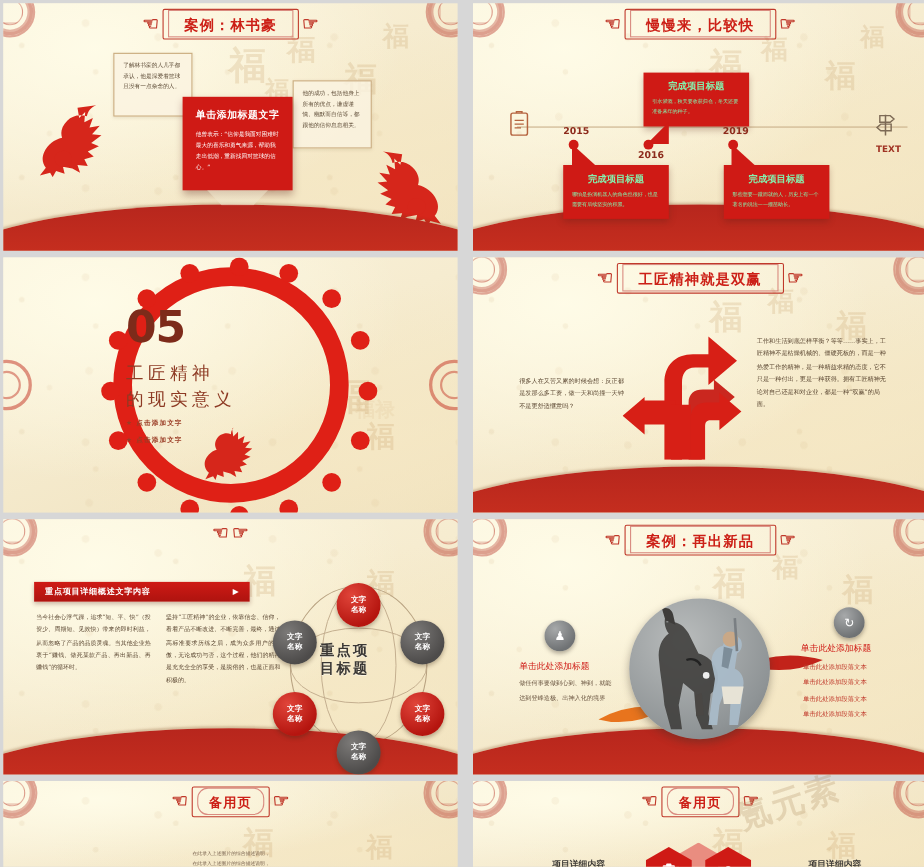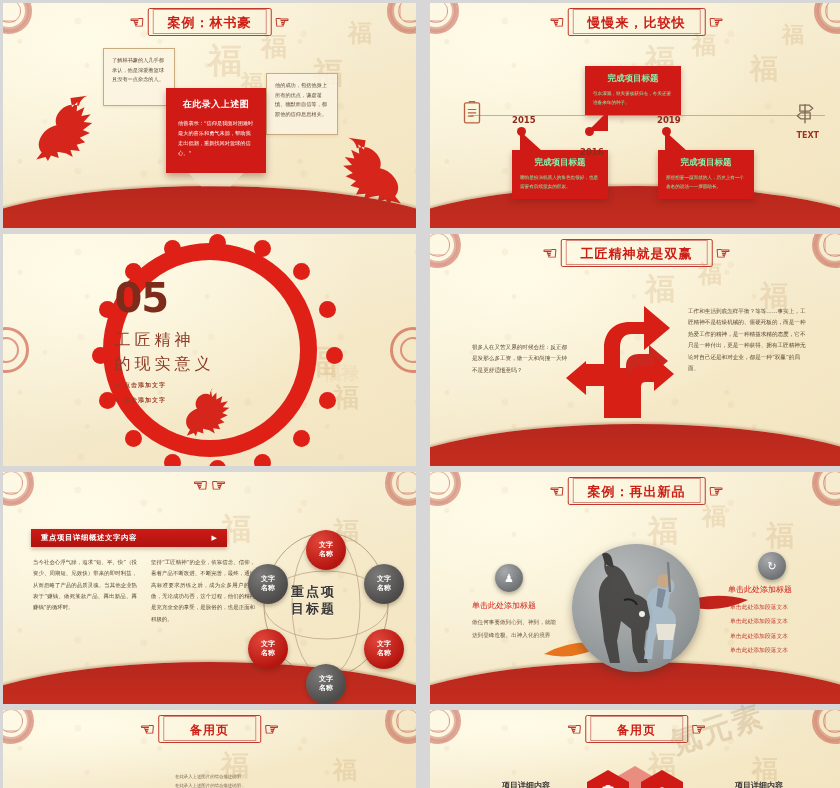--- a/index.html
+++ b/index.html
@@ -72,21 +72,21 @@
     border:1.6px solid #c0392b; border-radius:2px;
     padding:3px 4px;
   }
   .banner .inner{
     border:1px solid #d98b80; padding:2px 14px; min-width:150px; text-align:center;
   }
   .banner .txt{
     color:#cc2017; font-weight:700; font-size:13px; letter-spacing:1px;
     white-space:nowrap; font-family:"DejaVu Sans","Liberation Sans",sans-serif;
   }
-  .banner.small .inner{ min-width:120px; padding:2px 26px;}
+  .banner.small .inner{ min-width:120px; padding:2px 10px;border-radius:10px;}
   .banner.small .txt{ font-size:12px;}
 
   
   .arc{
     position:absolute; left:-14%; bottom:-78px; width:128%; height:120px;
     border-radius:50% 50% 0 0;
     background:linear-gradient(180deg,#b7261d,#c9301f 45%,#a81f17);
     box-shadow:0 -2px 2px rgba(120,60,20,.25);
     z-index:4;
   }
@@ -238,21 +238,21 @@
     </svg>
 
     <div class="card-note" style="left:100px;top:45px;width:72px;height:58px;">
       <span>了解林书豪的人几乎都承认，他是深爱着篮球且没有一点杂念的人。</span>
     </div>
     <div class="card-note" style="left:263px;top:70px;width:72px;height:62px;">
       <span>他的成功，包括他身上所有的优点，谦虚谨慎、幽默而自信等，都跟他的信仰息息相关。</span>
     </div>
 
     <div class="card-red" style="left:163px;top:85px;width:100px;">
-      <div class="h">在此录入上述图</div>
+      <div class="h">单击添加标题文字</div>
       <div class="b">他曾表示：“信仰是我面对困难时最大的喜乐和勇气来源，帮助我走出低潮，重新找回对篮球的信心。”</div>
       <i class="tail"></i>
     </div>
 
     <div class="arc"></div>
   </div>
 
   <div class="slide">
     <span class="seal tl"></span>
     <span class="seal tr"></span>
@@ -286,21 +286,21 @@
     <span class="tl-dot" style="left:87px;top:124px;"></span>
     <div class="bub" style="left:82px;top:147px;width:96px;">
       <div class="h">完成项目标题</div>
       <div class="b">哪怕是扮演机器人的角色也很好，也是需要有后续坚实的积累。</div>
     </div>
     <svg style="position:absolute;left:88px;top:126px;z-index:5;" width="30" height="24">
         <path d="M2 2 L24 22 L2 22 Z" fill="#cf1a15"></path>
       </svg>
 
     <span class="tl-dot" style="left:155px;top:124px;"></span>
-    <span class="tl-year" style="left:150px;top:144px;">2016</span>
+    <span class="tl-year" style="left:150px;top:134px;">2016</span>
     <div class="bub" style="left:155px;top:63px;width:96px;">
       <div class="h">完成项目标题</div>
       <div class="b">引水灌溉，秋天要收获归仓，冬天还要准备来年的种子。</div>
     </div>
     <svg style="position:absolute;left:156px;top:108px;z-index:5;" width="24" height="22">
         <path d="M22 0 L22 20 L2 20 Z" fill="#cf1a15"></path>
       </svg>
 
     <span class="tl-year" style="left:227px;top:112px;">2019</span>
     <span class="tl-dot" style="left:232px;top:124px;"></span>

